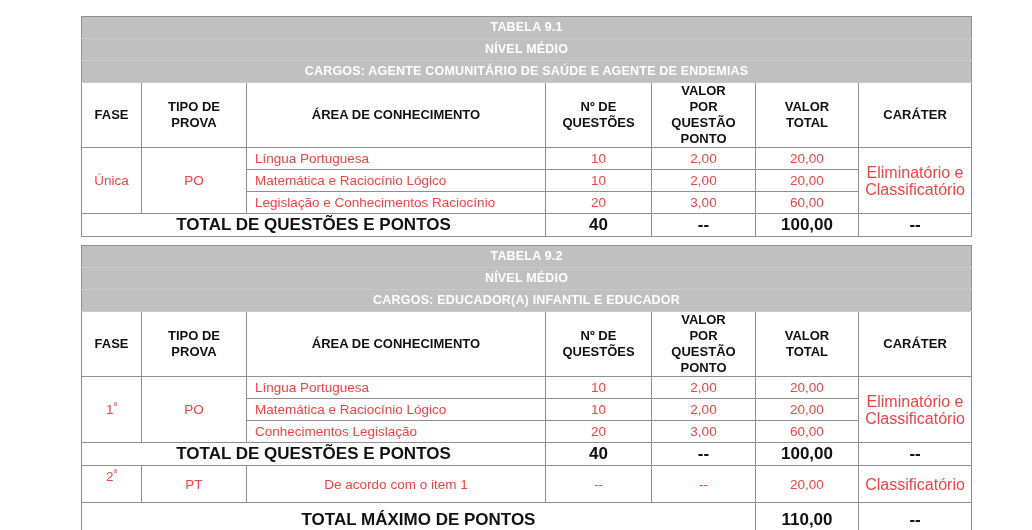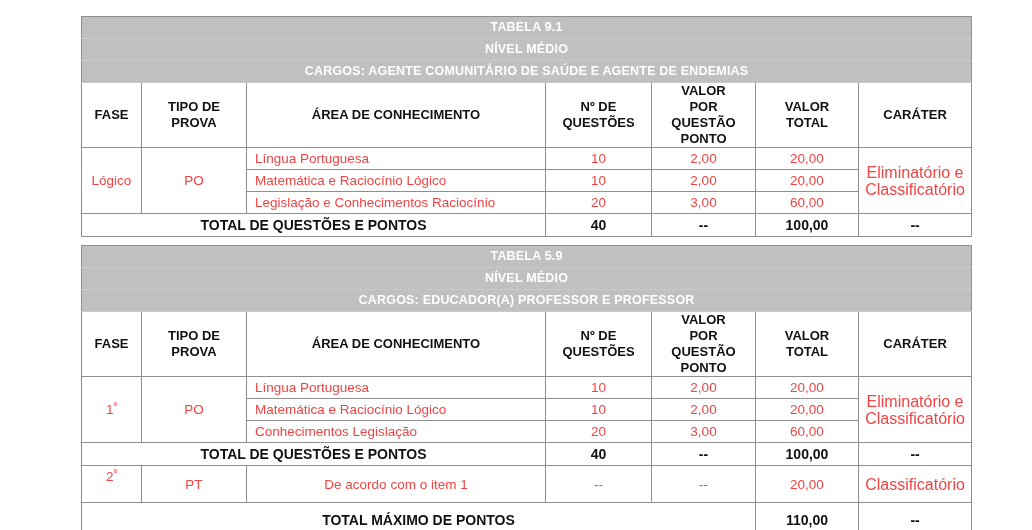--- a/index.html
+++ b/index.html
@@ -88,21 +88,21 @@
   .cell.fase-top {
     vertical-align: top;
     padding-top: 2px;
   }
   .cell.carater {
     font-size: 16px;
     line-height: 17px;
   }
   .totalrow {
     font-weight: bold;
-    font-size: 14px;
+    font-size: 17px;
     text-align: center;
     height: 22px;
     color: #111111;
   }
   .dash { letter-spacing: 0px; }
   sup.ord {
     font-size: 9.5px;
     vertical-align: super;
     line-height: 0;
   }
@@ -159,21 +159,21 @@
             <span class="stack">PONTO</span>
           </td>
           <td class="colhead">
             <span class="stack">VALOR</span>
             <span class="stack">TOTAL</span>
           </td>
           <td class="colhead">CARÁTER</td>
         </tr>
 
         <tr>
-          <td class="cell fase" rowspan="3">Lógico</td>
+          <td class="cell fase" rowspan="3">Única</td>
           <td class="cell" rowspan="3">PO</td>
           <td class="cell left">Língua Portuguesa</td>
           <td class="cell">10</td>
           <td class="cell">2,00</td>
           <td class="cell">20,00</td>
           <td class="cell carater" rowspan="3">
             <span class="stack">Eliminatório e</span>
             <span class="stack">Classificatório</span>
           </td>
         </tr>
@@ -208,31 +208,31 @@
         <col style="width:105px">
         <col style="width:299px">
         <col style="width:106px">
         <col style="width:104px">
         <col style="width:103px">
         <col style="width:113px">
       </colgroup>
       <tbody>
         <tr>
           <td class="banner first" colspan="7">
-            <span class="banner-inner">TABELA 5.9</span>
+            <span class="banner-inner">TABELA 9.2</span>
           </td>
         </tr>
         <tr>
           <td class="banner" colspan="7">
             <span class="banner-inner">NÍVEL MÉDIO</span>
           </td>
         </tr>
         <tr>
           <td class="banner" colspan="7">
-            <span class="banner-inner">CARGOS: EDUCADOR(A) PROFESSOR E PROFESSOR</span>
+            <span class="banner-inner">CARGOS: EDUCADOR(A) INFANTIL E EDUCADOR</span>
           </td>
         </tr>
 
         <tr>
           <td class="colhead">FASE</td>
           <td class="colhead">
             <span class="stack">TIPO DE</span>
             <span class="stack">PROVA</span>
           </td>
           <td class="colhead">ÁREA DE CONHECIMENTO</td>

